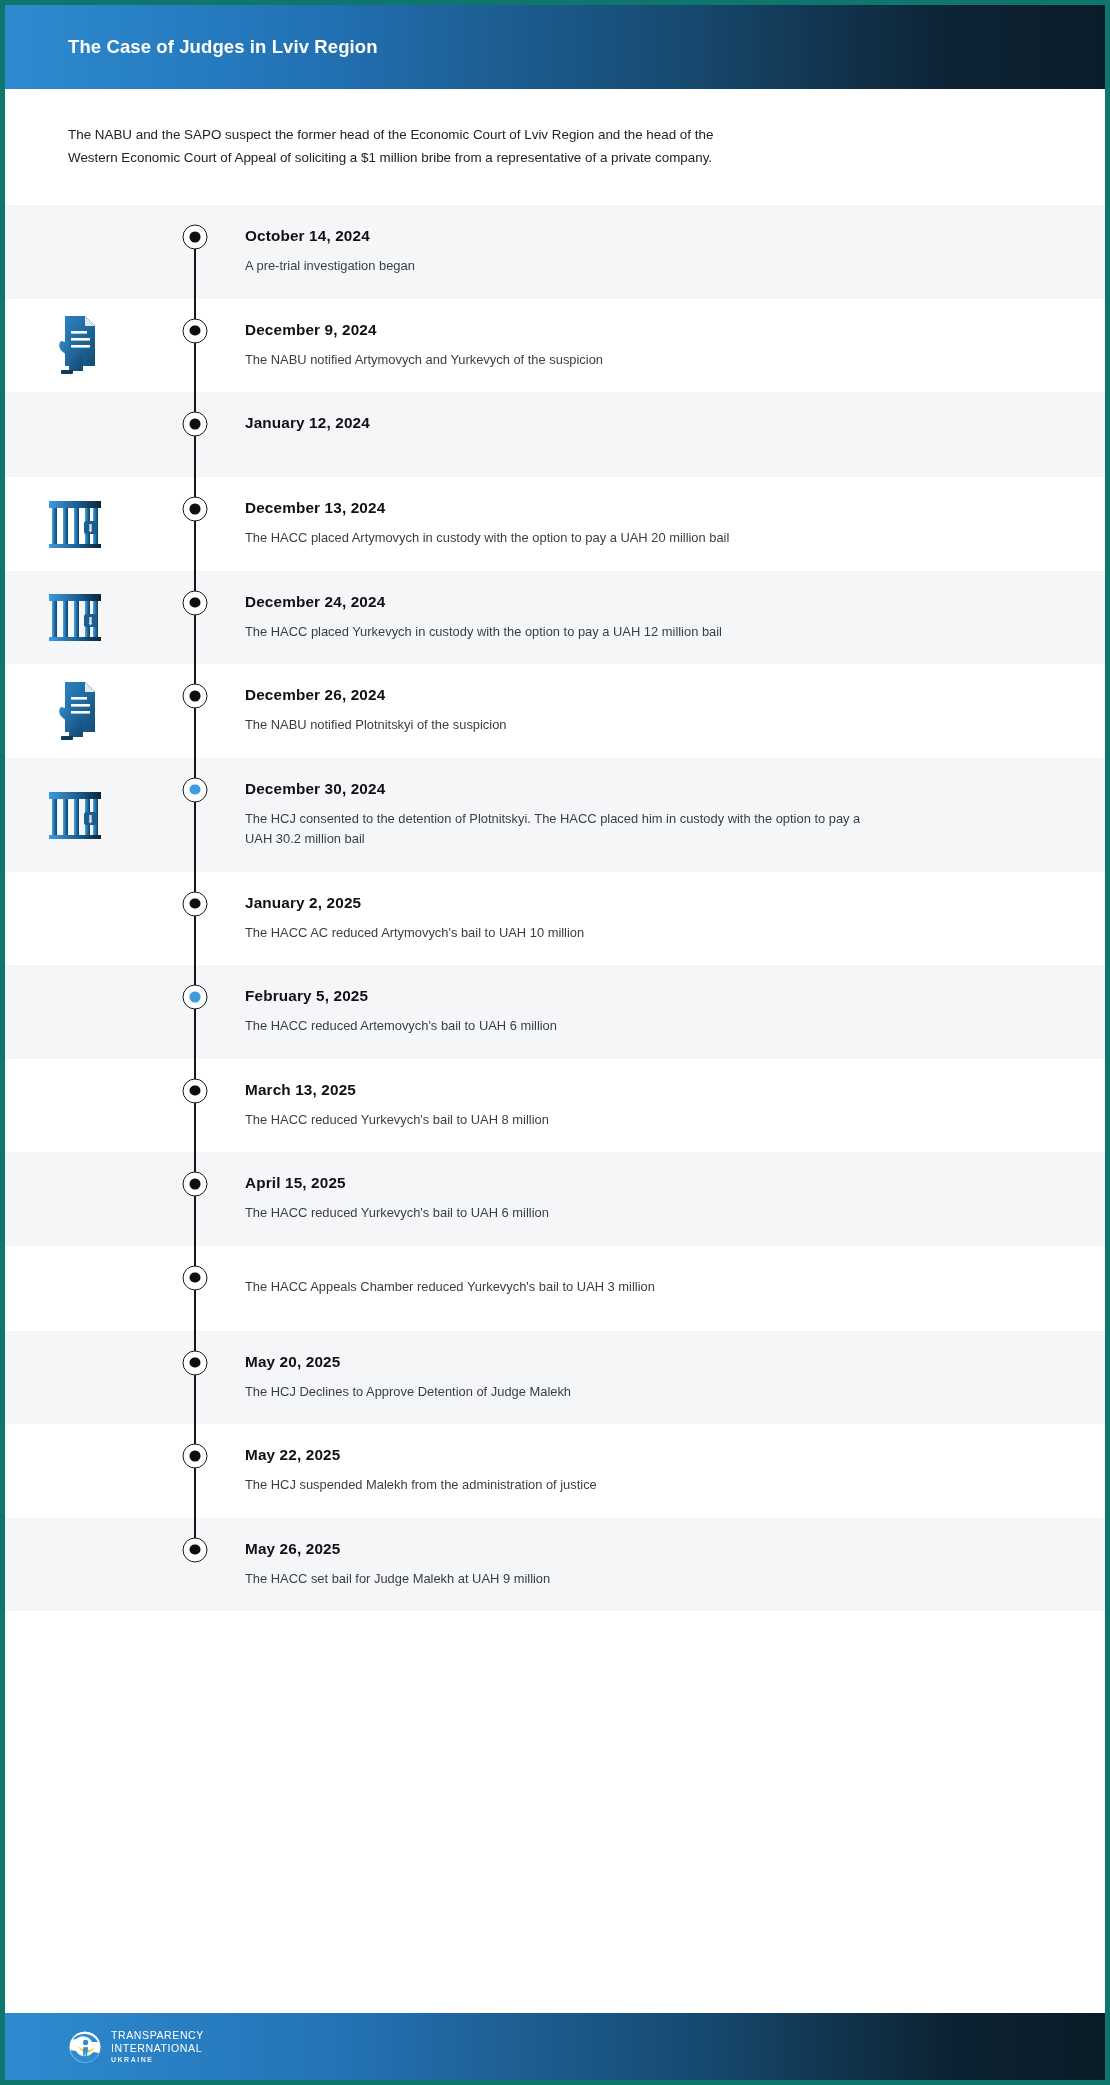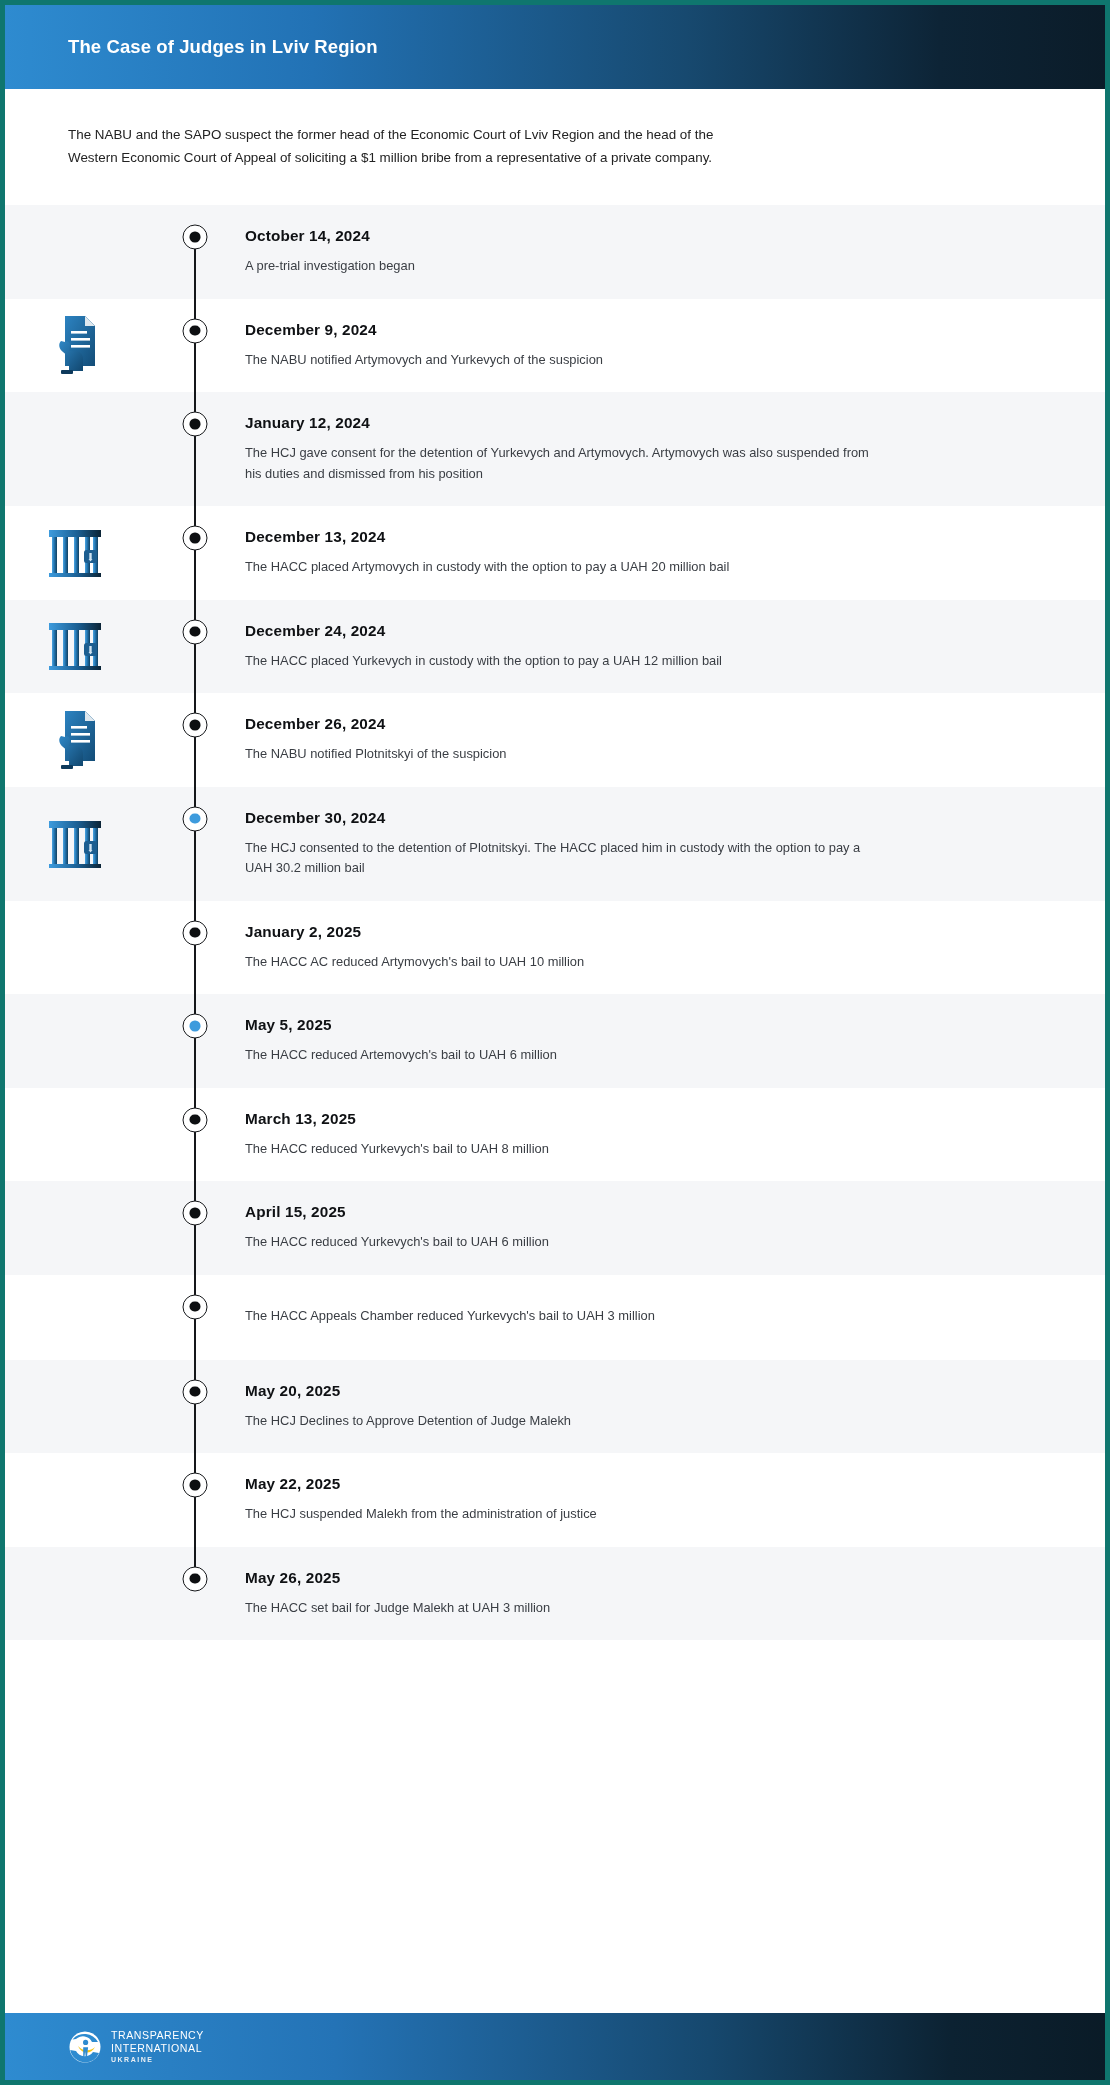--- a/index.html
+++ b/index.html
@@ -240,21 +240,20 @@
       <div class="row alt">
         <div class="row-icon"></div>
         <div class="row-marker">
           <div class="line"></div>
           <div class="dot">
             <i></i>
           </div>
         </div>
         <div class="row-body">
           <div class="date">January 12, 2024</div>
-          <div class="desc">The HCJ gave consent for the detention of Yurkevych and Artymovych. Artymovych was also suspended from his duties and dismissed from his position</div>
         </div>
       </div>
       <div class="row">
         <div class="row-icon">
   <svg class="ic" width="56" height="50" viewBox="0 0 56 50">
     <defs>
       <linearGradient id="gBarTop" x1="0" y1="0" x2="1" y2="0">
         <stop offset="0%" stop-color="#3d9bdd"></stop>
         <stop offset="55%" stop-color="#1b5f93"></stop>
         <stop offset="100%" stop-color="#0b2436"></stop>
@@ -419,21 +418,21 @@
       </div>
       <div class="row alt">
         <div class="row-icon"></div>
         <div class="row-marker">
           <div class="line"></div>
           <div class="dot blue">
             <i></i>
           </div>
         </div>
         <div class="row-body">
-          <div class="date">May 5, 2025</div>
+          <div class="date">February 5, 2025</div>
           <div class="desc">The HACC reduced Artemovych's bail to UAH 6 million</div>
         </div>
       </div>
       <div class="row">
         <div class="row-icon"></div>
         <div class="row-marker">
           <div class="line"></div>
           <div class="dot">
             <i></i>
           </div>
@@ -497,21 +496,21 @@
       <div class="row alt">
         <div class="row-icon"></div>
         <div class="row-marker">
           <div class="line"></div>
           <div class="dot">
             <i></i>
           </div>
         </div>
         <div class="row-body">
           <div class="date">May 26, 2025</div>
-          <div class="desc">The HACC set bail for Judge Malekh at UAH 3 million</div>
+          <div class="desc">The HACC set bail for Judge Malekh at UAH 9 million</div>
         </div>
       </div>
     </div>
 
   <div class="footer">
     <div class="logo-wrap">
       <svg class="ic" width="34" height="34" viewBox="0 0 34 34">
         <circle cx="17" cy="17" r="15.5" fill="#ffffff"></circle>
         <path d="M4.5 9.5 A15.5 15.5 0 0 1 30 12 L24 12 A10 10 0 0 0 8 9 Z" fill="#2e8bd0"></path>
         <path d="M2.2 20 A15.5 15.5 0 0 0 17 32.5 A15.5 15.5 0 0 0 31 23 L25 22 A10 10 0 0 1 8 21 Z" fill="#2e8bd0"></path>

